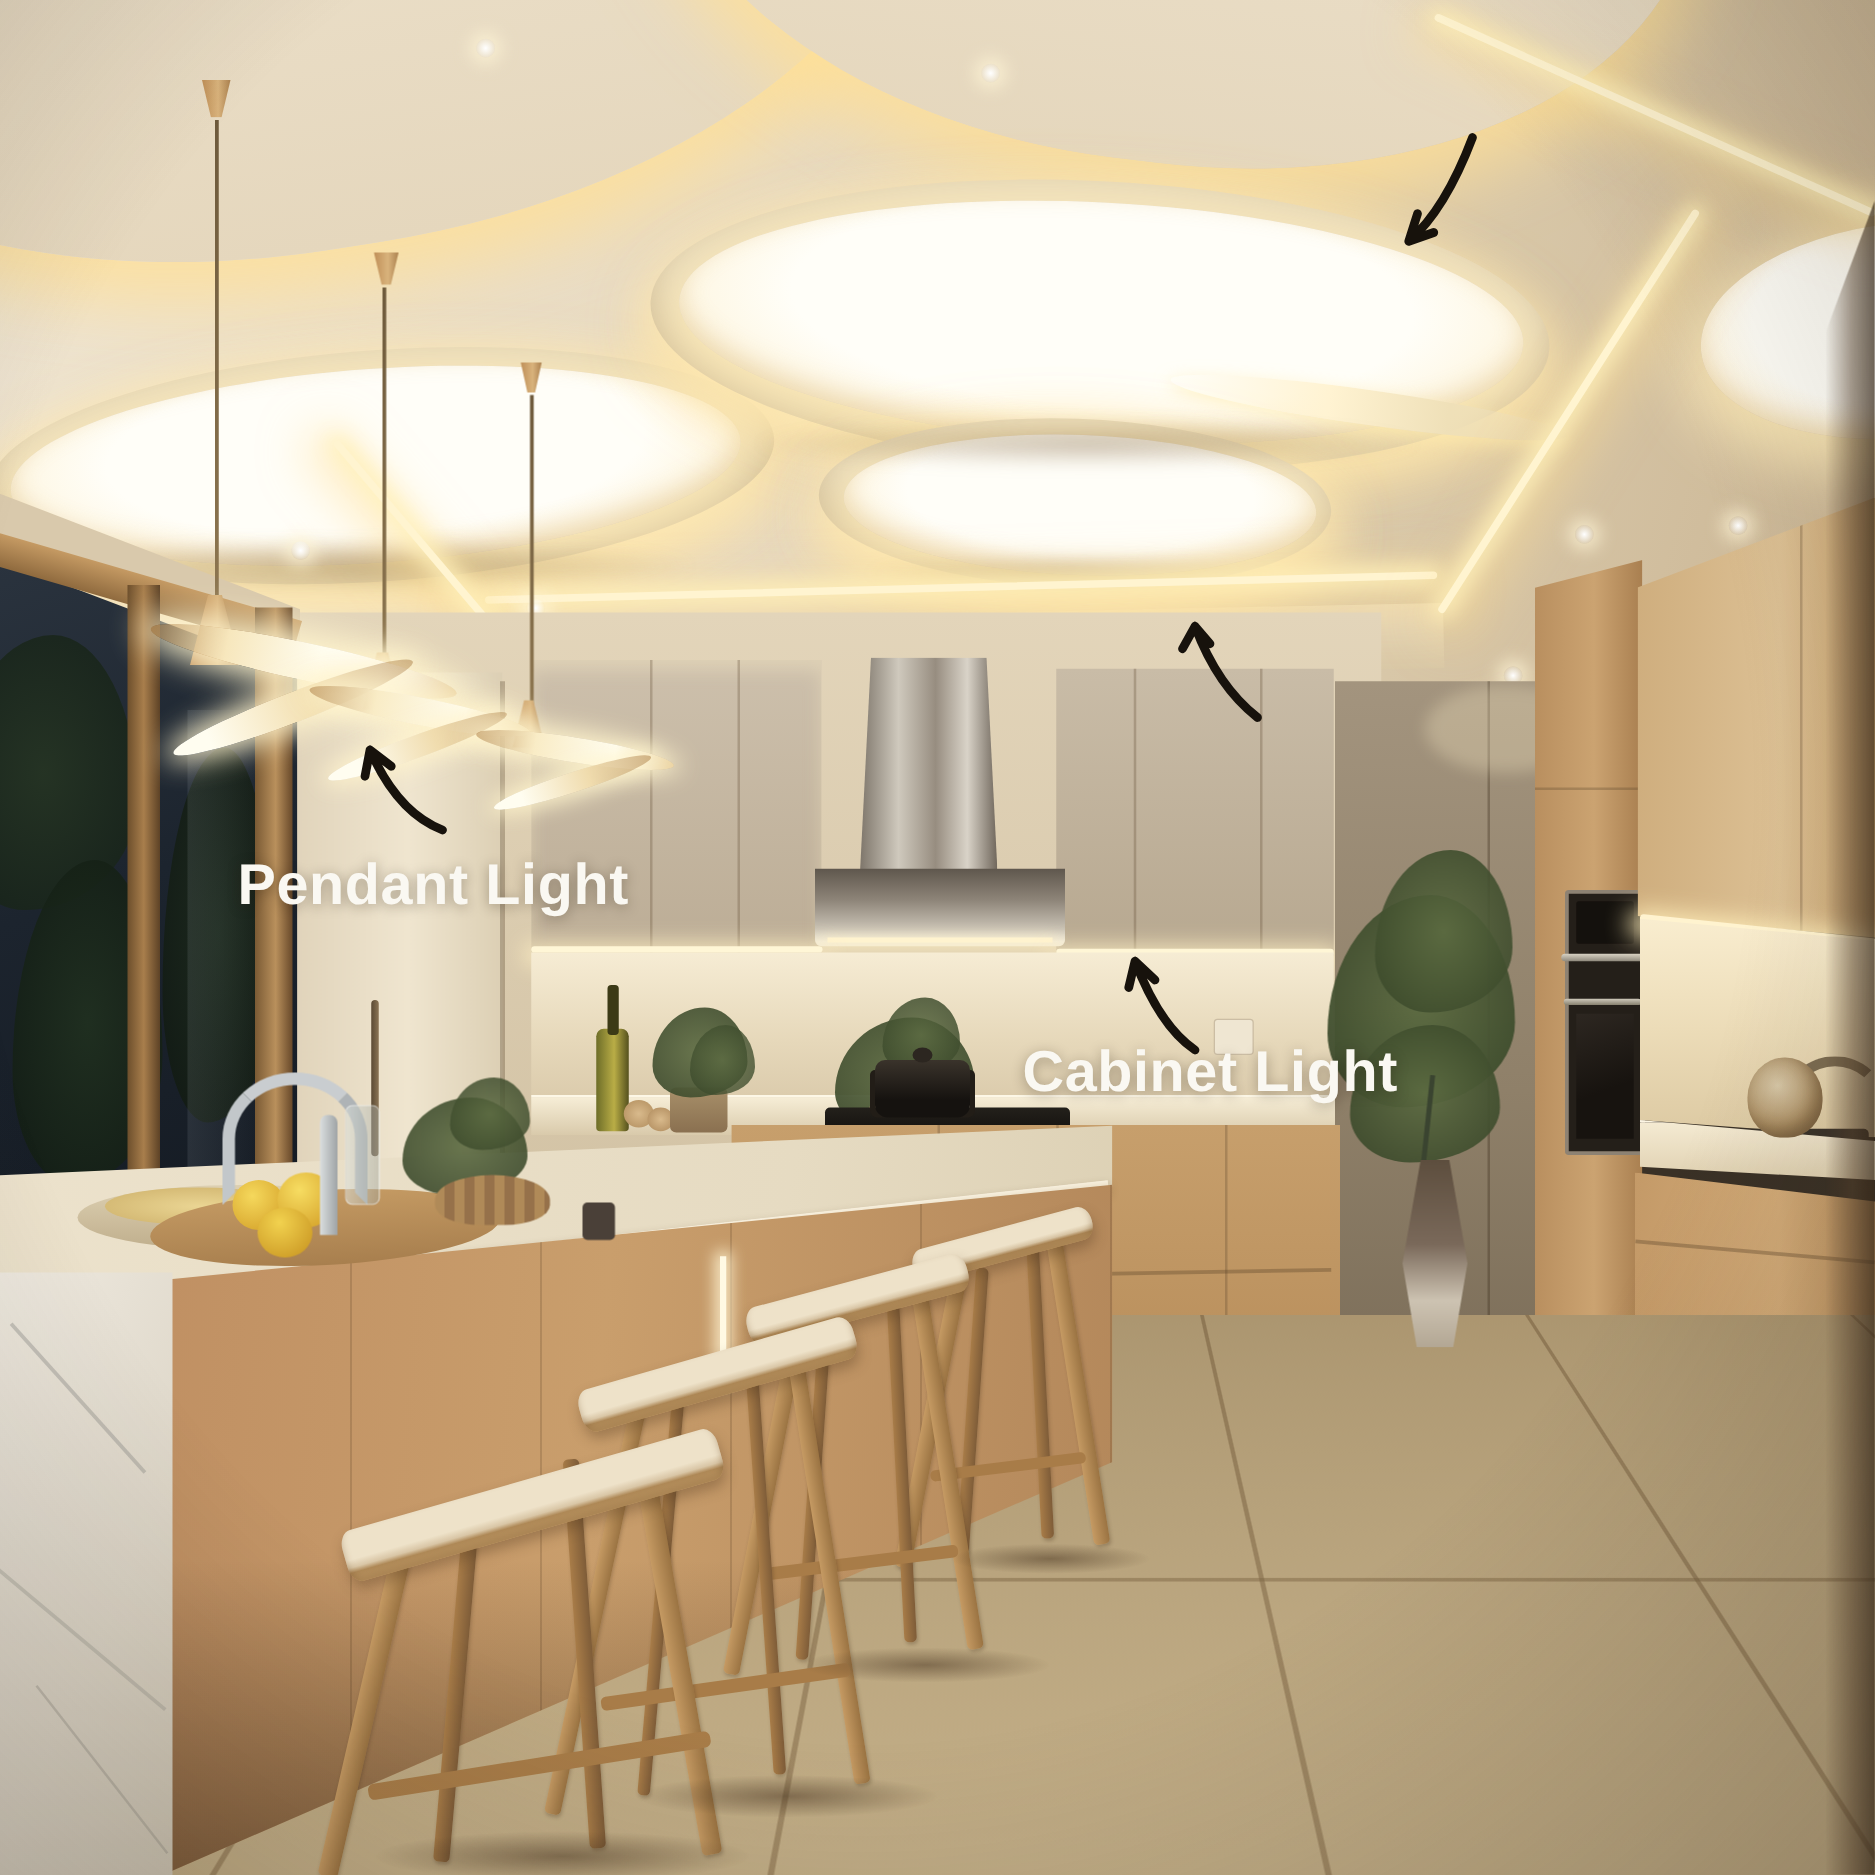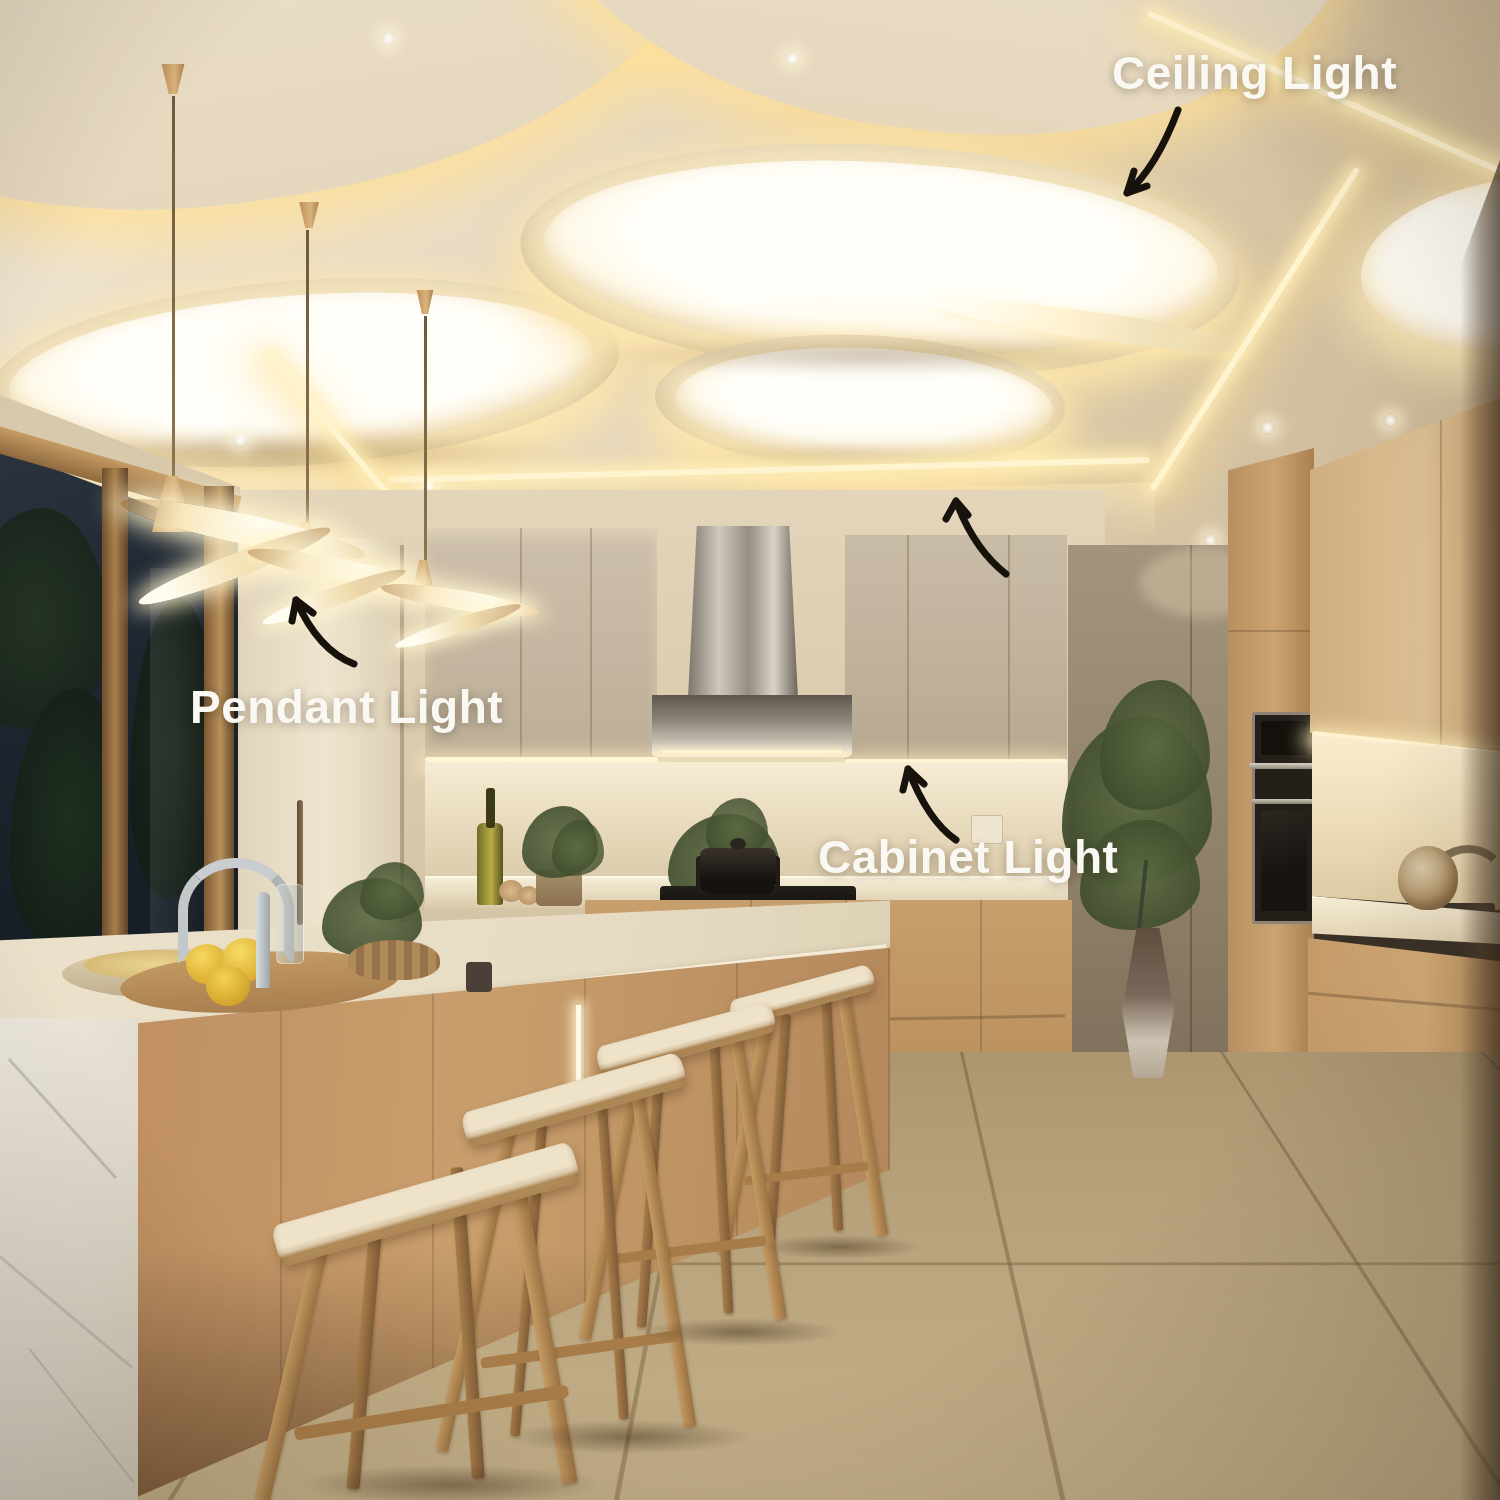--- a/index.html
+++ b/index.html
@@ -269,21 +269,20 @@
   <div class="a blade" style="left:132px;top:554px;width:205px;height:24px;transform:rotate(-21deg);background:linear-gradient(90deg,#fffdf0 15%,#f3e0b2 55%,rgba(185,145,90,.6));box-shadow:0 0 22px 7px rgba(255,244,205,.9);"></div>
 
   <div class="a blade" style="left:246px;top:558px;width:180px;height:22px;transform:rotate(11deg);background:linear-gradient(90deg,rgba(190,150,95,.65),#f9ecc6 30%,#fffdf0 70%,#ecd5a4);box-shadow:0 0 22px 7px rgba(255,244,205,.92);"></div>
   <div class="a blade" style="left:258px;top:588px;width:152px;height:18px;transform:rotate(-20deg);background:linear-gradient(90deg,#fffdf0 18%,#f0dcae 60%,rgba(185,145,90,.6));box-shadow:0 0 18px 6px rgba(255,244,205,.88);"></div>
 
   <div class="a blade" style="left:380px;top:590px;width:160px;height:20px;transform:rotate(9deg);background:linear-gradient(90deg,rgba(190,150,95,.65),#f9ecc6 30%,#fffdf0 70%,#ecd5a4);box-shadow:0 0 20px 6px rgba(255,244,205,.92);"></div>
   <div class="a blade" style="left:392px;top:618px;width:132px;height:16px;transform:rotate(-18deg);background:linear-gradient(90deg,#fffdf0 18%,#f0dcae 60%,rgba(185,145,90,.6));box-shadow:0 0 16px 5px rgba(255,244,205,.85);"></div>
 
   <div class="a" style="left:0;top:0;width:1500px;height:1500px;background:radial-gradient(ellipse at 46% 42%,rgba(0,0,0,0) 62%,rgba(45,34,20,.28) 100%);pointer-events:none;"></div>
 
-  <div class="lbl" style="left:1112px;top:48px;">Ceiling Light</div>
   <div class="lbl" style="left:190px;top:682px;">Pendant Light</div>
   <div class="lbl" style="left:818px;top:832px;">Cabinet Light</div>
 
   <svg id="arrows" width="1500" height="1500" viewBox="0 0 1500 1500">
     <path d="M1178 110 Q1156 168 1127 193 M1127 193 L1147 186 M1127 193 L1134 171"></path>
     <path d="M1006 574 Q974 549 956 501 M956 501 L946 519 M956 501 L968 515"></path>
     <path d="M354 664 Q318 650 296 600 M296 600 L292 621 M296 600 L313 613"></path>
     <path d="M956 840 Q928 821 908 769 M908 769 L903 790 M908 769 L924 784"></path>
   </svg>
 </div>

